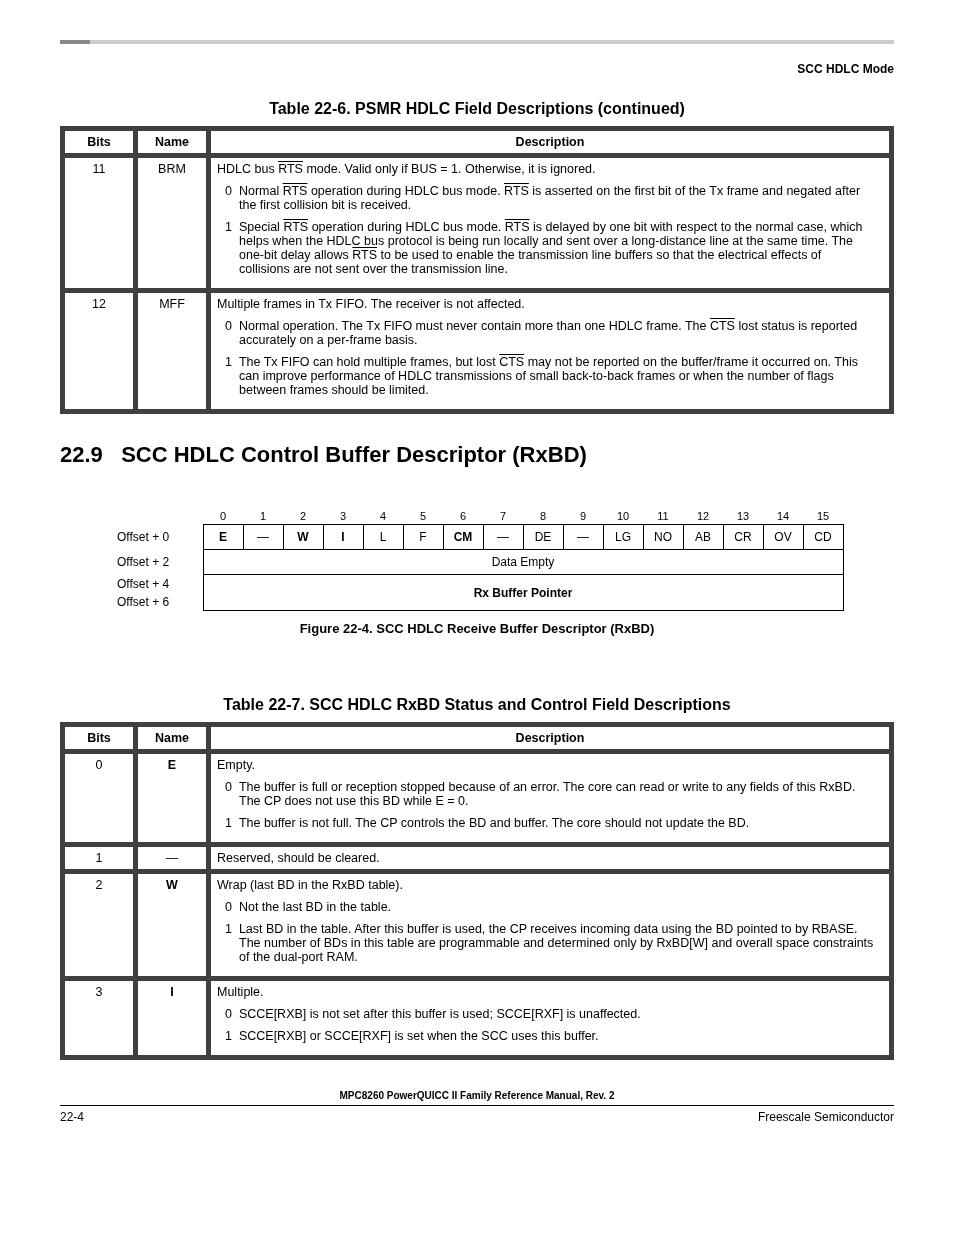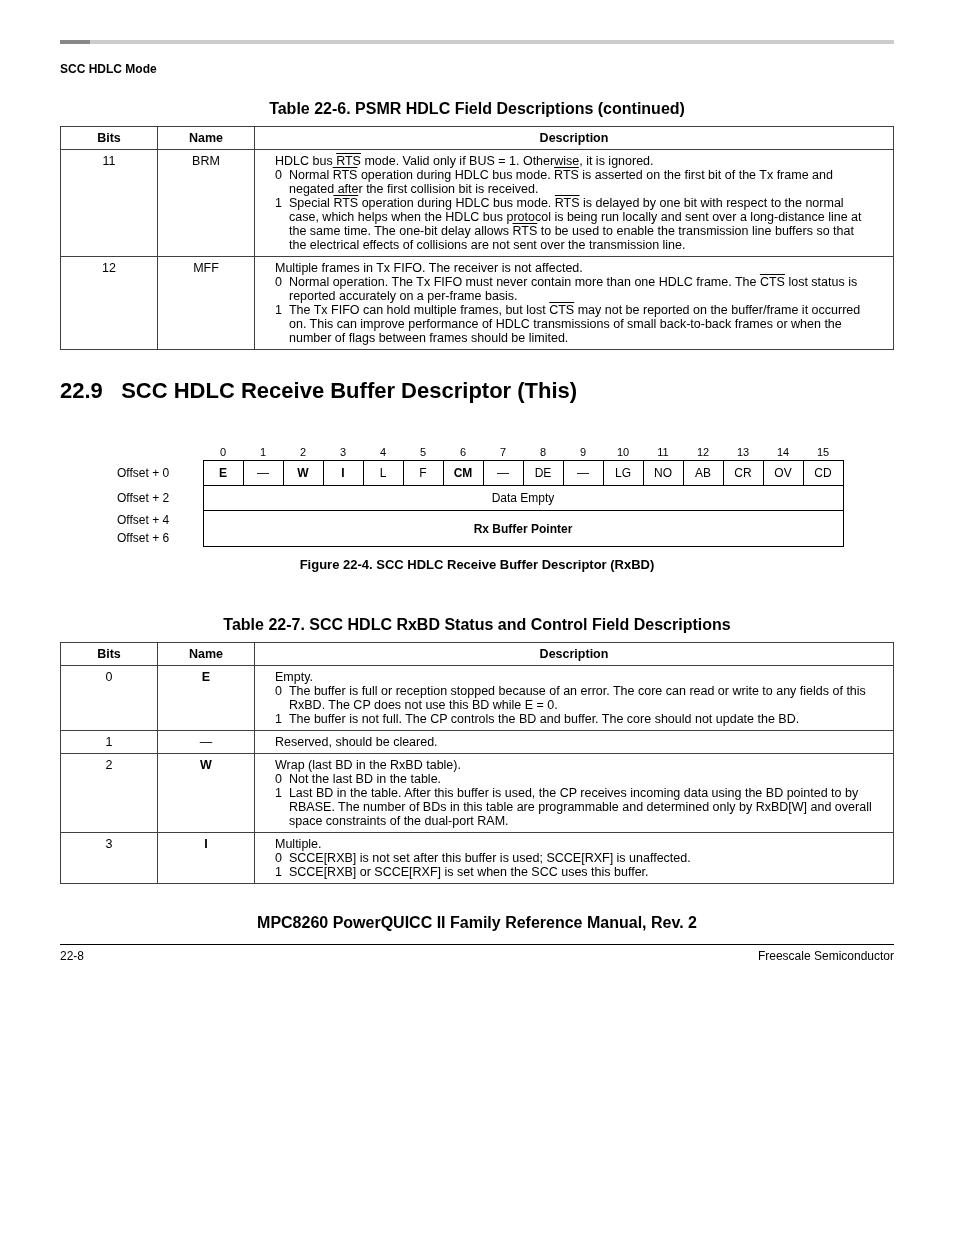--- a/index.html
+++ b/index.html
@@ -13,50 +13,51 @@
   }
   .top-rule {
     height: 4px;
     background: linear-gradient(to right, #888 0, #888 30px, #ccc 30px, #ccc 100%);
     margin-bottom: 18px;
   }
   .page-header {
     font-weight: bold;
     font-size: 12px;
     margin-bottom: 24px;
+    text-align: right;
   }
   .table-caption {
     text-align: center;
     font-weight: bold;
     font-size: 16px;
     margin-bottom: 8px;
   }
   table.field-table {
     border-collapse: collapse;
     width: 100%;
     font-size: 12.5px;
     margin-bottom: 28px;
   }
   table.field-table th,
   table.field-table td {
-    border: 1px solid #404040;
+    border: 5px solid #404040;
     vertical-align: top;
-    padding: 4px 20px;
+    padding: 4px 6px;
   }
   table.field-table th {
     font-weight: bold;
     text-align: center;
   }
   table.field-table td.center {
     text-align: center;
   }
   .desc-item {
     text-indent: -14px;
     padding-left: 14px;
-    margin: 0;
+    margin: 8px;
   }
   .over {
     text-decoration: overline;
   }
   h2.section-heading {
     font-size: 22px;
     font-weight: bold;
     margin: 10px 0 40px 0;
   }
 
@@ -92,31 +93,31 @@
     border: 1px solid #000;
     height: 20px;
   }
   table.bit-table .bold {
     font-weight: bold;
   }
   .figure-caption {
     text-align: center;
     font-weight: bold;
     font-size: 13px;
-    margin: 8px 0 44px 0;
+    margin: 8px 0 60px 0;
   }
 
   .footer-block {
     margin-top: 30px;
   }
   .manual-title {
     text-align: center;
     font-weight: bold;
-    font-size: 16px;
-    margin-bottom: 12px;
+    font-size: 10px;
+    margin-bottom: 4px;
   }
   .footer-rule {
     border: none;
     border-top: 1px solid #000;
     margin: 0 0 4px 0;
   }
   .footer-line {
     display: flex;
     justify-content: space-between;
     font-size: 12px;
@@ -158,21 +159,21 @@
         <div>Multiple frames in Tx FIFO. The receiver is not affected.</div>
         <div class="desc-item">0&nbsp;&nbsp;Normal operation. The Tx FIFO must never contain more than one HDLC frame. The <span class="over">CTS</span> lost status is reported accurately on a per-frame basis.</div>
         <div class="desc-item">1&nbsp;&nbsp;The Tx FIFO can hold multiple frames, but lost <span class="over">CTS</span> may not be reported on the buffer/frame it occurred on. This can improve performance of HDLC transmissions of small back-to-back frames or when the number of flags between frames should be limited.</div>
       </td>
     </tr>
 
   </tbody>
 </table>
 
 <h2 class="section-heading">
-  <span>22.9</span>&nbsp;&nbsp;&nbsp;<span>SCC HDLC Receive Buffer Descriptor (This)</span>
+  <span>22.9</span>&nbsp;&nbsp;&nbsp;<span>SCC HDLC Control Buffer Descriptor (RxBD)</span>
 </h2>
 
 <div class="bitfield-wrap">
   <table class="bit-table">
     <tbody>
         <tr>
       <td class="row-label"></td>
       <td class="bit-num">0</td>
       <td class="bit-num">1</td>
       <td class="bit-num">2</td>
@@ -272,16 +273,16 @@
         <div class="desc-item"><span>1</span>&nbsp;&nbsp;<span>SCCE[RXB] or SCCE[RXF] is set when the SCC uses this buffer.</span></div>
       </td>
     </tr>
   </tbody>
 </table>
 
 <div class="footer-block">
   <div class="manual-title">MPC8260 PowerQUICC II Family Reference Manual, Rev. 2</div>
   <hr class="footer-rule">
   <div class="footer-line">
-    <span>22-8</span>
+    <span>22-4</span>
     <span>Freescale Semiconductor</span>
   </div>
 </div>
 
 </body></html>

